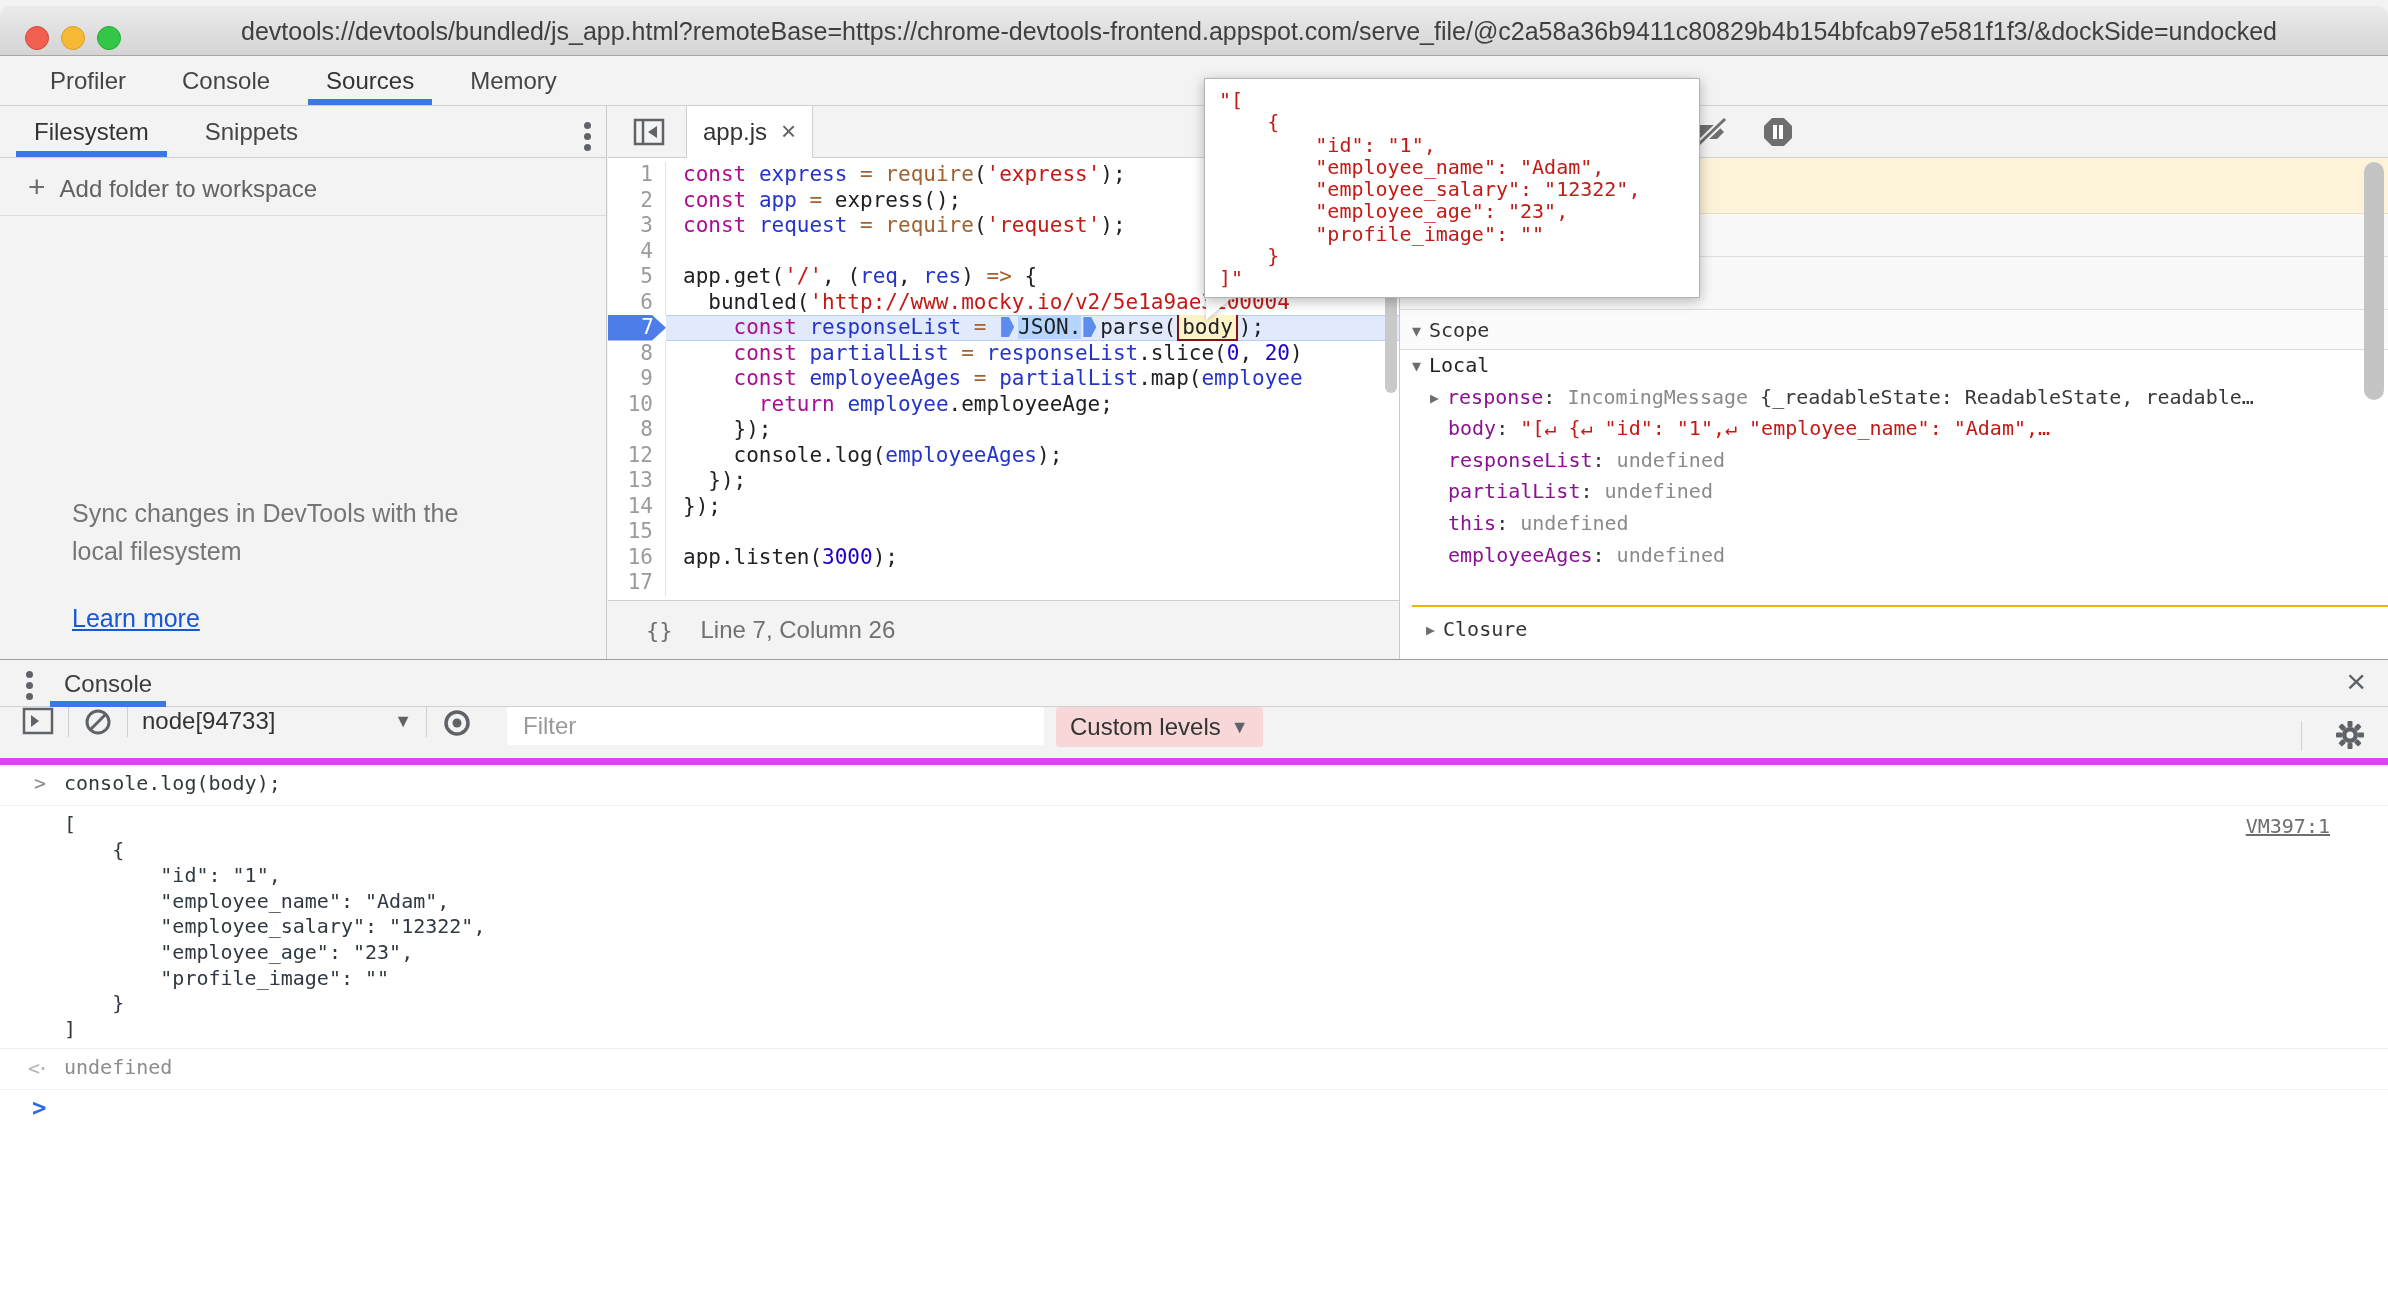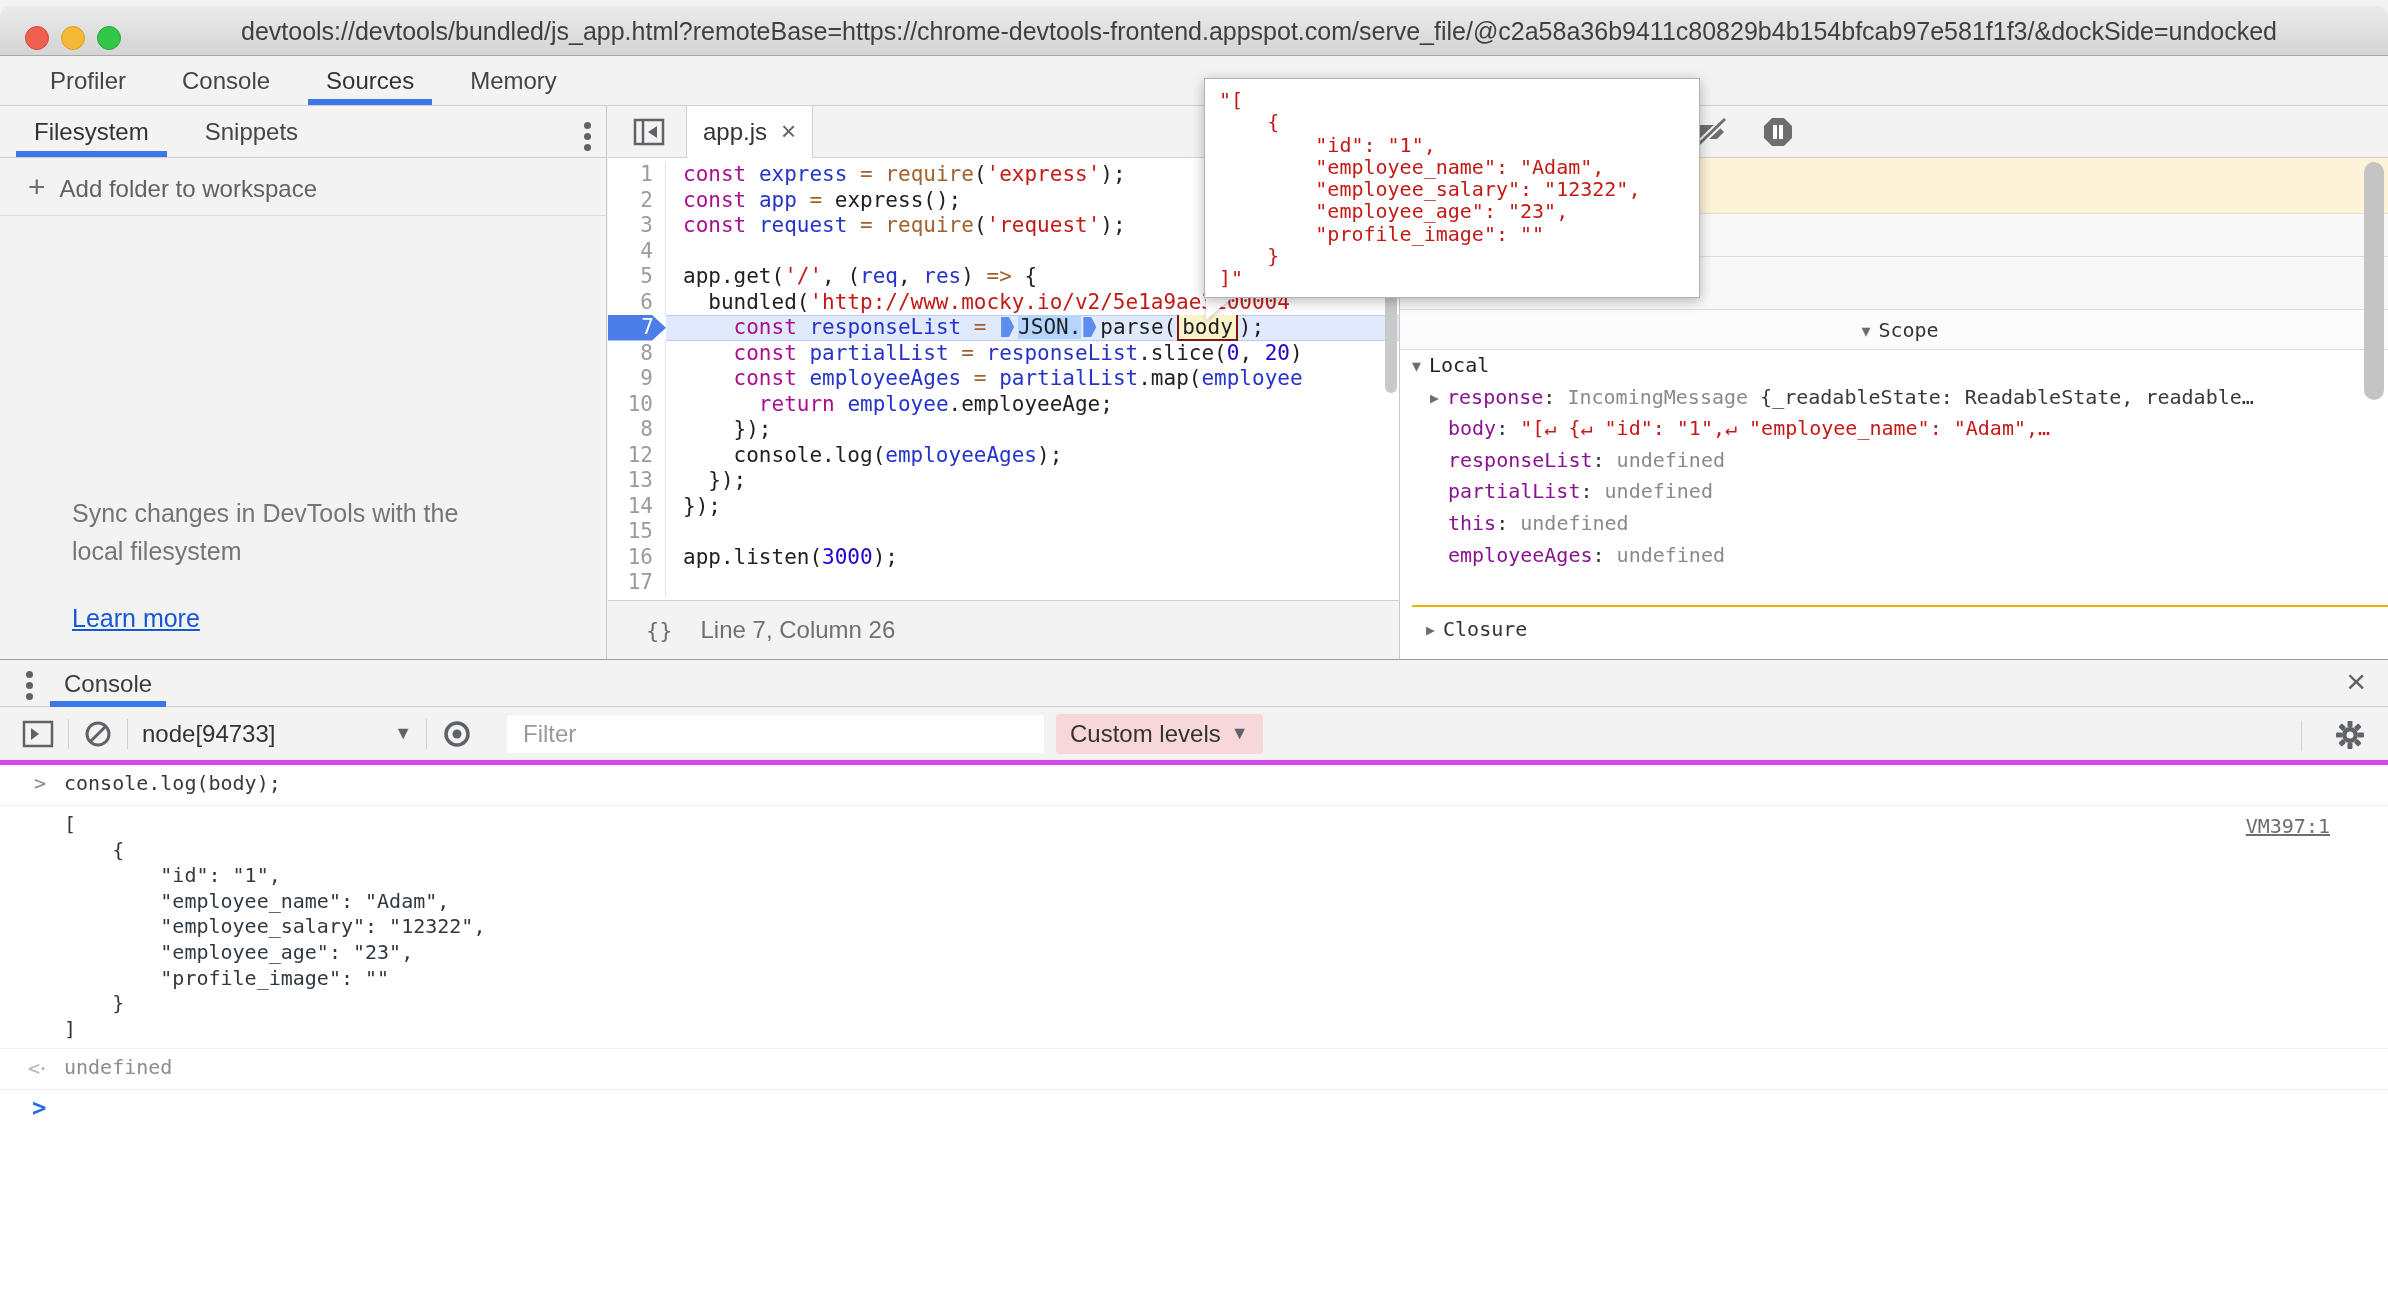--- a/index.html
+++ b/index.html
@@ -39,40 +39,40 @@
   .bb{background:#fcf3c8;border:2px solid #801313;padding:0 3px;margin:0 1px;}
   #hscroll{position:absolute;left:64px;top:518px;width:276px;height:18px;border-radius:9px;background:#c9c9c9;}
   #vscroll-ed{position:absolute;right:2px;top:119px;width:12px;height:168px;border-radius:6px;background:#c9c9c9;}
   #status-bar{position:absolute;left:0;top:494px;width:100%;height:59px;background:#f3f3f3;border-top:1px solid #cfcfcf;box-sizing:border-box;display:flex;align-items:center;font-size:24px;color:#707070;}
   #status-bar .braces{font:22px "DejaVu Sans Mono",monospace;color:#6e6e6e;margin:0 28px 0 38px;}
   
   #sidebar{position:absolute;left:1400px;top:106px;width:988px;height:553px;background:#fff;overflow:hidden;}
   #dbg-toolbar{position:absolute;left:0;top:0;width:100%;height:52px;background:#f3f3f3;border-bottom:1px solid #d0d0d0;box-sizing:border-box;}
   #paused-bar{position:absolute;left:0;top:52px;width:100%;height:56px;background:#fdf3d8;border-bottom:1px solid #e8dfc2;box-sizing:border-box;}
   .side-sec{position:absolute;left:0;width:100%;background:#f8f8f8;border-bottom:1px solid #ddd;box-sizing:border-box;}
-  #scope-hdr{top:204px;height:40px;background:#fbfbfb;font:20px/40px "DejaVu Sans Mono",monospace;color:#333;text-align:center;}
+  #scope-hdr{top:204px;height:40px;background:#fbfbfb;font:20px/40px "DejaVu Sans Mono",monospace;color:#333;}
   .tri{color:#6d6d6d;font-size:15px;margin-right:8px;vertical-align:1px;}
   #scope-body{position:absolute;left:0;top:244px;width:100%;font:20px/31.6px "DejaVu Sans Mono",monospace;}
   .scope-row{height:31.6px;white-space:nowrap;overflow:hidden;}
   .sc-name{color:#881391;}
   .sc-gray{color:#8a8a8a;}
   .sc-dark{color:#38383d;}
   .sc-red{color:#c41a16;}
   #closure-row{position:absolute;left:12px;top:499px;width:100%;height:44px;border-top:2px solid #eab308;font:20px/44px "DejaVu Sans Mono",monospace;color:#333;box-sizing:border-box;}
   #vscroll-sb{position:absolute;right:4px;top:56px;width:20px;height:238px;border-radius:10px;background:#c4c4c4;}
   
   #tooltip{position:absolute;left:1204px;top:78px;width:496px;height:220px;background:#fff;border:1px solid #b3b3b3;box-shadow:0 3px 12px rgba(0,0,0,.28);box-sizing:border-box;padding:10px 14px;font:20px/22.3px "DejaVu Sans Mono",monospace;color:#c41a16;white-space:pre;z-index:50;overflow:hidden;}
   #tooltip-caret{position:absolute;left:1206px;top:296px;width:0;height:0;border-top:24px solid #fff;border-right:28px solid transparent;filter:drop-shadow(0 2px 2px rgba(0,0,0,.2));z-index:49;}
   
   #drawer{position:absolute;left:0;top:659px;width:2388px;height:645px;background:#fff;border-top:1px solid #9e9e9e;box-sizing:border-box;}
   #drawer-hdr{position:absolute;left:0;top:0;width:100%;height:47px;background:#f3f3f3;border-bottom:1px solid #d0d0d0;box-sizing:border-box;}
   #console-tab{position:absolute;left:50px;top:0;height:47px;line-height:47px;padding:0 14px;font-size:24px;color:#3c3c3c;}
   #console-tab::after{content:"";position:absolute;left:0;right:0;bottom:0;height:6px;background:#3a78e8;}
   #drawer-close{position:absolute;right:22px;top:2px;font-size:34px;color:#5f6368;cursor:pointer;}
-  #console-toolbar{position:absolute;left:0;top:47px;width:100%;height:58px;background:#f3f3f3;border-bottom:5px solid #d946ef;box-sizing:border-box;display:flex;align-items:center;}
+  #console-toolbar{position:absolute;left:0;top:47px;width:100%;height:58px;background:#f3f3f3;border-bottom:7px solid #d946ef;box-sizing:border-box;display:flex;align-items:flex-start;}
   .vsep{width:1px;height:30px;background:#d0d0d0;margin:0 14px;}
   #ctx-select{display:flex;align-items:center;font-size:24px;color:#333;width:270px;justify-content:space-between;cursor:pointer;}
   #filter-input{width:505px;height:38px;border:none;border-radius:3px;background:#fff;font-size:24px;padding:0 16px;color:#333;outline:none;margin-left:34px;}
   #filter-input::placeholder{color:#9a9a9a;}
   #custom-levels{margin-left:12px;background:#f8d7d9;border-radius:3px;height:40px;display:flex;align-items:center;padding:0 14px;font-size:24px;color:#333;cursor:pointer;}
   #custom-levels .carat{margin-left:10px;color:#5f6368;font-size:18px;}
   #console-gear{position:absolute;right:22px;top:12px;}
   #console-gear-sep{position:absolute;right:86px;top:14px;width:1px;height:30px;background:#d0d0d0;}
   #messages{position:absolute;left:0;top:105px;width:100%;bottom:0;background:#fff;font:20px/25.6px "DejaVu Sans Mono",monospace;color:#303942;}
   .msg-row{position:relative;border-bottom:1px solid #f0f0f0;padding:6px 0;}

